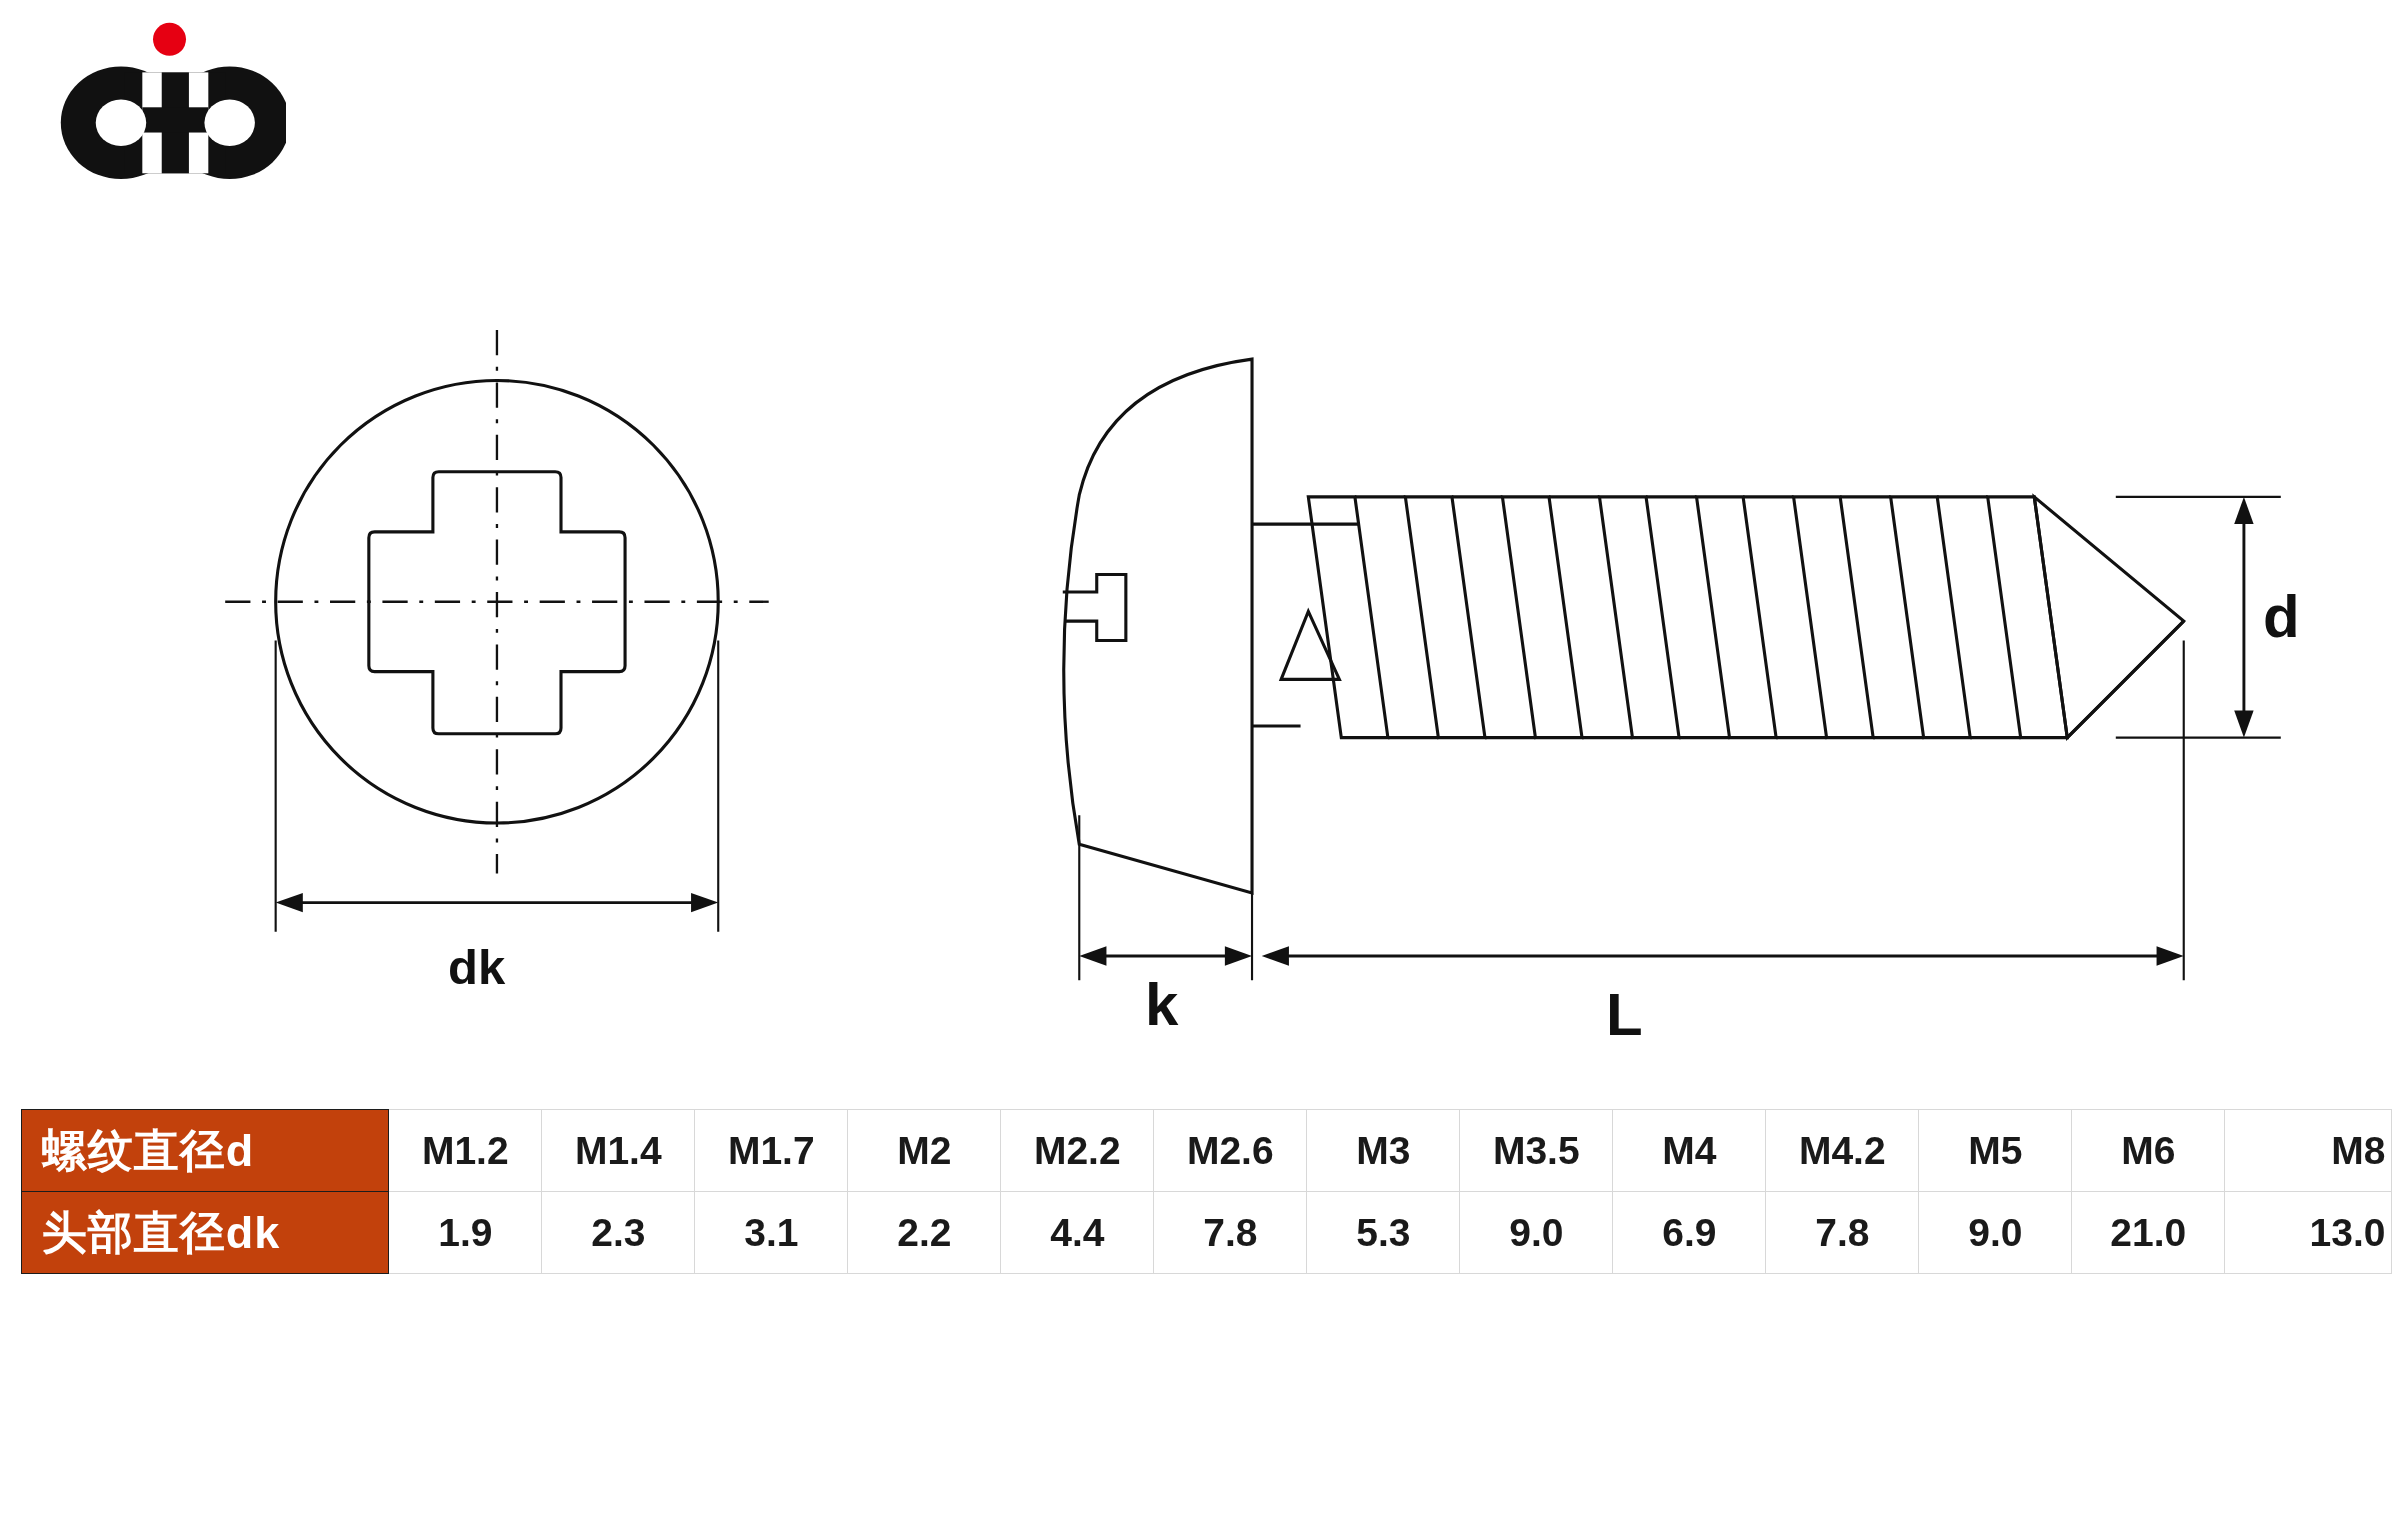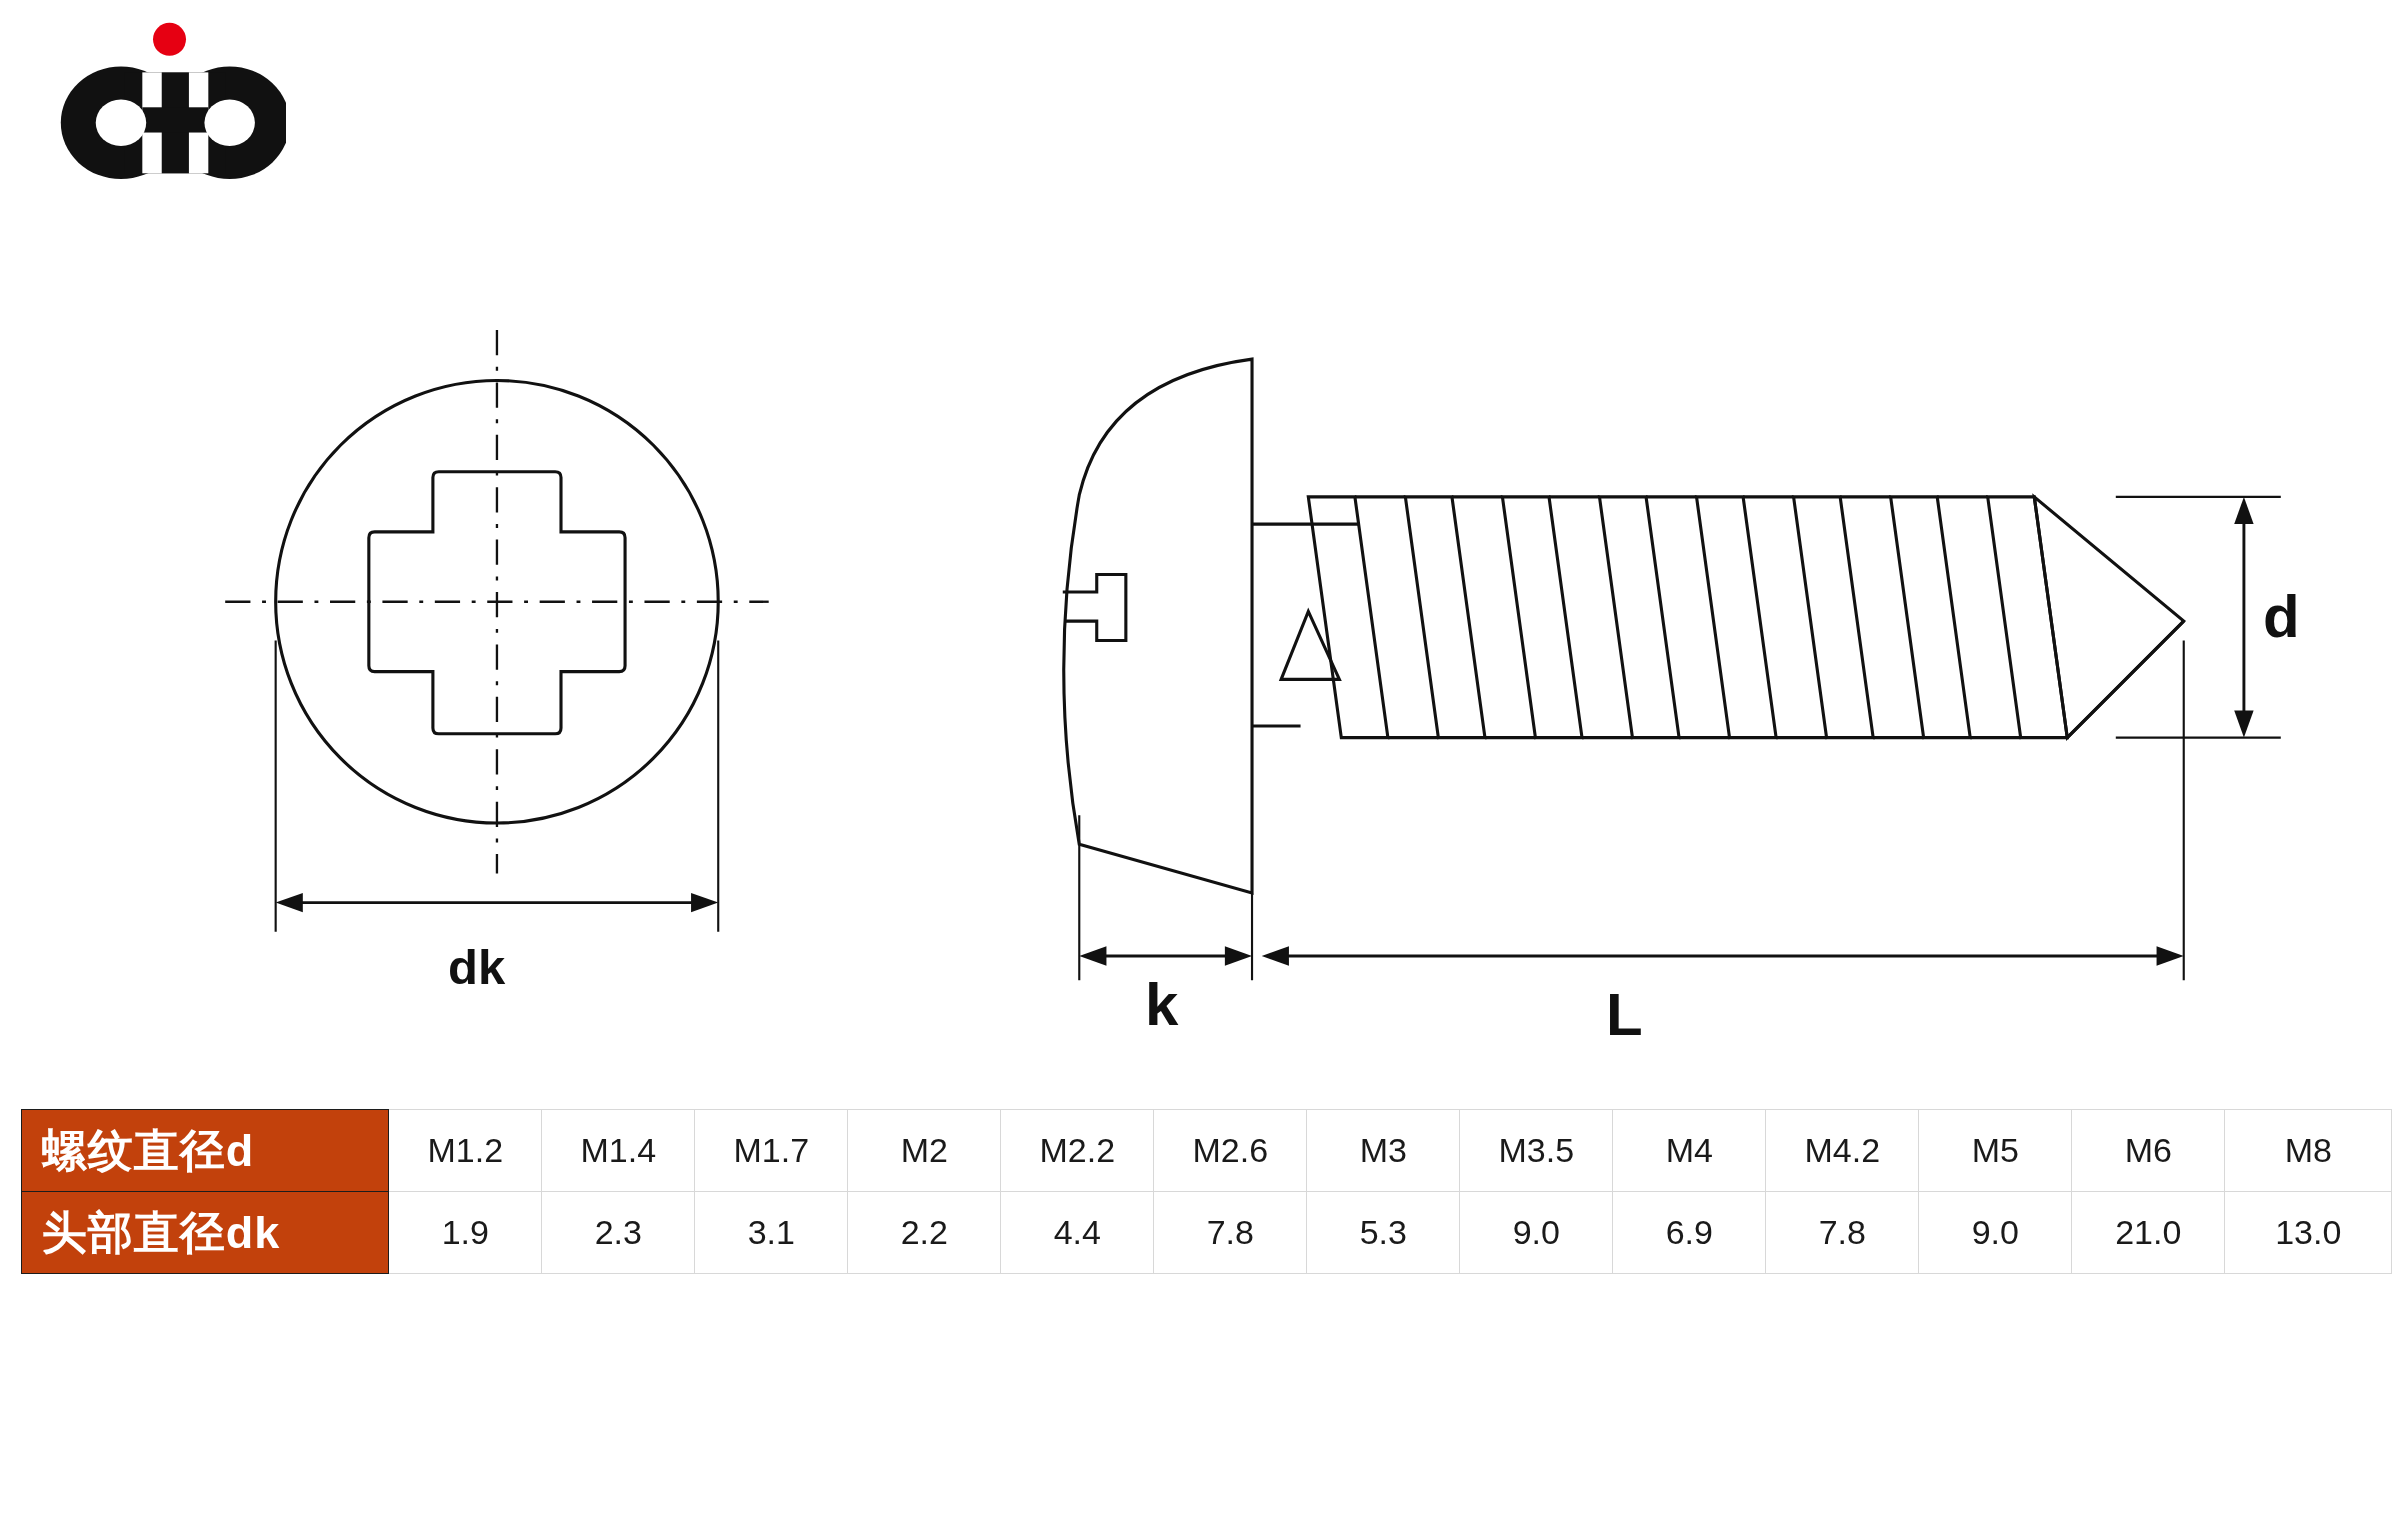--- a/index.html
+++ b/index.html
@@ -39,41 +39,41 @@
     position: absolute;
     left: 21.3px;
     top: 1109px;
     border-collapse: collapse;
     table-layout: fixed;
   }
   .spec-table td, .spec-table th {
     border: 1.9px solid #d8d8d8;
     text-align: center;
     vertical-align: middle;
-    font-size: 34px;
-    font-weight: normal;
+    font-size: 39px;
+    font-weight: bold;
     color: #1a1a1a;
     height: 82px;
     padding: 0 5.8px;
     box-sizing: border-box;
     background: #ffffff;
   }
   .spec-table .row-head {
     background: #c2410c;
     color: #ffffff;
     font-size: 45px;
     font-weight: bold;
     width: 367px;
     text-align: left;
     padding-left: 19.4px;
     border-color: #1c1c1c;
     letter-spacing: 1px;
   }
   .spec-table .c { width: 153px; }
-  .spec-table .c-wide { width: 167px; }
+  .spec-table .c-wide { width: 167px; text-align: right; }
 </style>
 </head>
 <body>
 
 <div class="logo">
   <svg width="233" height="165" viewBox="0 0 240 170" xmlns="http://www.w3.org/2000/svg">
     <circle cx="120" cy="22" r="17" fill="#e60012"></circle>
     <g fill="#111111">
       <ellipse cx="70" cy="108" rx="62" ry="58"></ellipse>
       <ellipse cx="182" cy="108" rx="62" ry="58"></ellipse>

